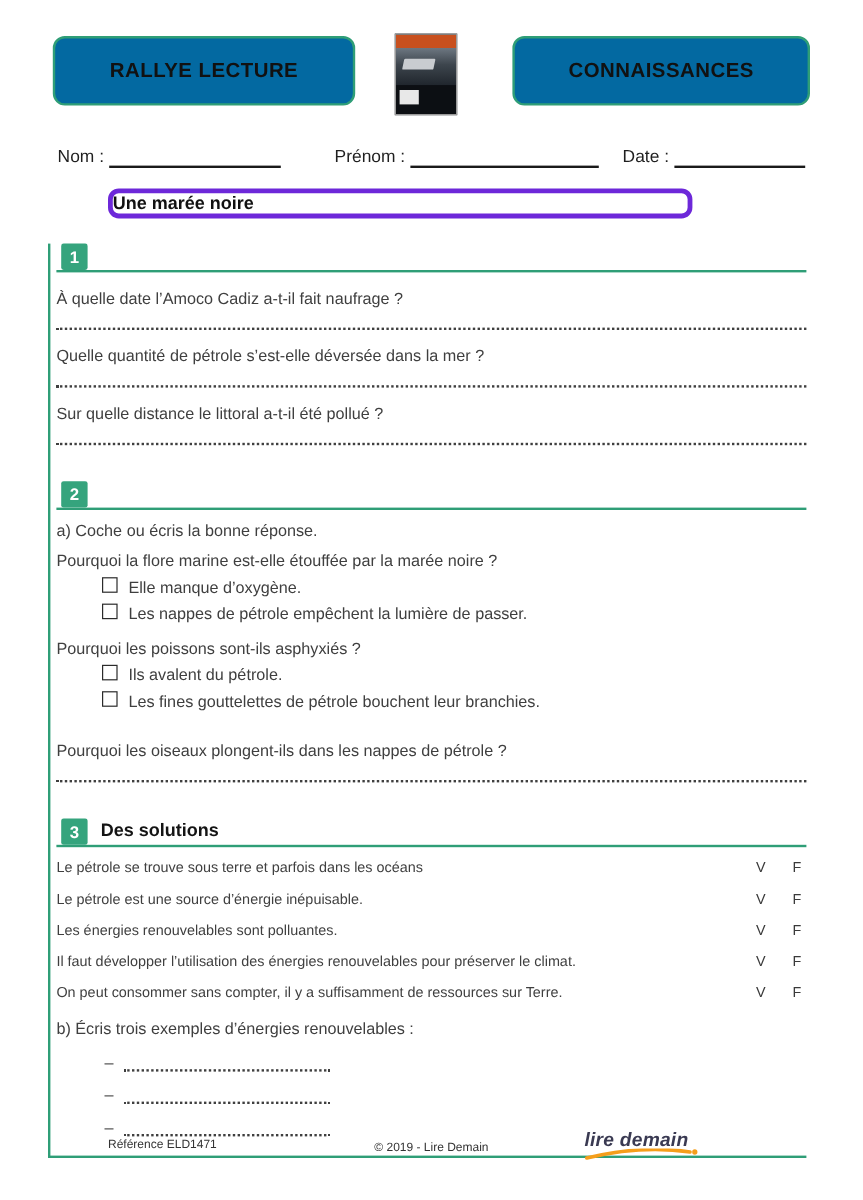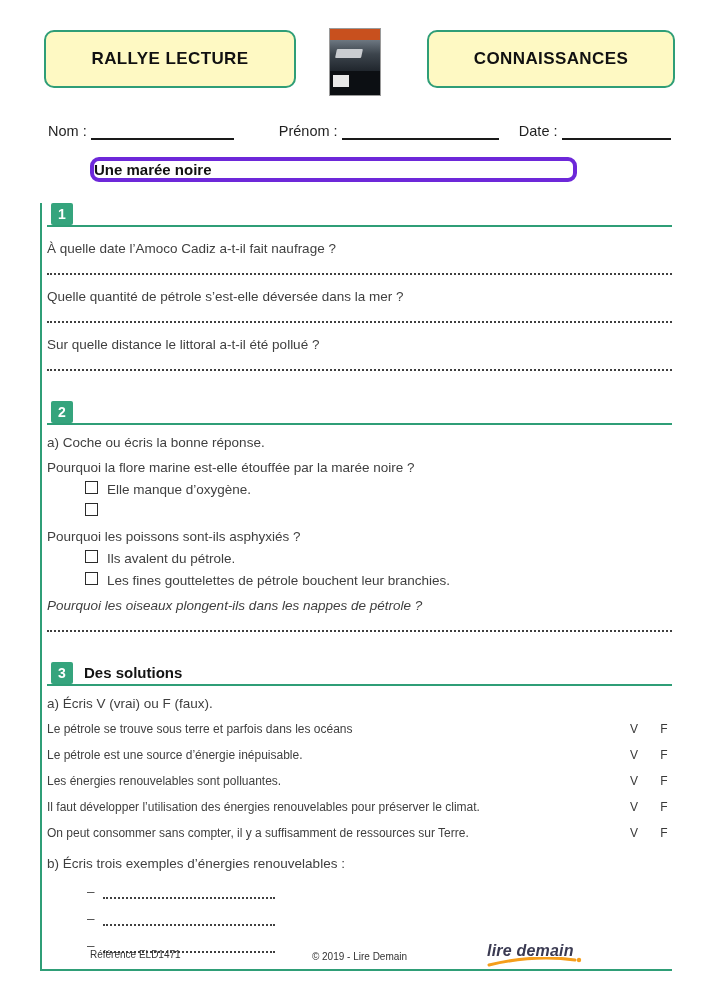--- a/index.html
+++ b/index.html
@@ -12,21 +12,21 @@
     overflow: hidden;
   }
   .page { width: 719px; height: 1000px; background: #fff; position: relative; }
 
   
   .header-row { display: flex; align-items: flex-start; padding: 30px 44px 0 44px; }
   .hbox {
     border: 2px solid #2f9e77; border-radius: 10px;
     height: 58px; display: flex; align-items: center; justify-content: center;
     font-weight: bold; font-size: 17px; color: #111; letter-spacing: .4px;
-    background: #fef9c3;
+    background: #0369a1;
   }
   .hbox-left { width: 252px; }
   .hbox-right { width: 248px; margin-left: auto; }
 
   .book-cover {
     width: 52px; height: 68px; margin-left: 33px; margin-top: -2px;
     border: 1px solid #9a9a9a; background: #13161c; overflow: hidden;
     display: flex; flex-direction: column;
   }
   .bc-band { height: 11px; background: #c8501e; }
@@ -153,42 +153,42 @@
       </div>
       <p class="intro">a) Coche ou écris la bonne réponse.</p>
 
       <p class="subq">Pourquoi la flore marine est-elle étouffée par la marée noire ?</p>
       <div class="cb-row">
         <span class="cb"></span>
         <span class="cb-label">Elle manque d’oxygène.</span>
       </div>
       <div class="cb-row">
         <span class="cb"></span>
+        <span class="cb-label">Les nappes de pétrole empêchent la lumière de passer.</span>
       </div>
 
       <p class="subq" style="margin-top:12px;">Pourquoi les poissons sont-ils asphyxiés ?</p>
       <div class="cb-row">
         <span class="cb"></span>
         <span class="cb-label">Ils avalent du pétrole.</span>
       </div>
       <div class="cb-row">
         <span class="cb"></span>
         <span class="cb-label">Les fines gouttelettes de pétrole bouchent leur branchies.</span>
       </div>
 
-      <p class="subq" style="margin-top:8px;font-style:italic;">Pourquoi les oiseaux plongent-ils dans les nappes de pétrole ?</p>
+      <p class="subq" style="margin-top:24px;">Pourquoi les oiseaux plongent-ils dans les nappes de pétrole ?</p>
       <div class="dotted"></div>
     </section>
 
     <section class="section">
       <div class="sec-header">
         <div class="sec-num">3</div>
         <div class="sec-title">Des solutions</div>
       </div>
-      <p class="intro">a) Écris V (vrai) ou F (faux).</p>
 
       <div class="vf-row">
         <span class="vf-text">Le pétrole se trouve sous terre et parfois dans les océans</span>
         <span class="vf-cols">
           <span>V</span>
           <span>F</span>
         </span>
       </div>
       <div class="vf-row">
         <span class="vf-text">Le pétrole est une source d’énergie inépuisable.</span>

